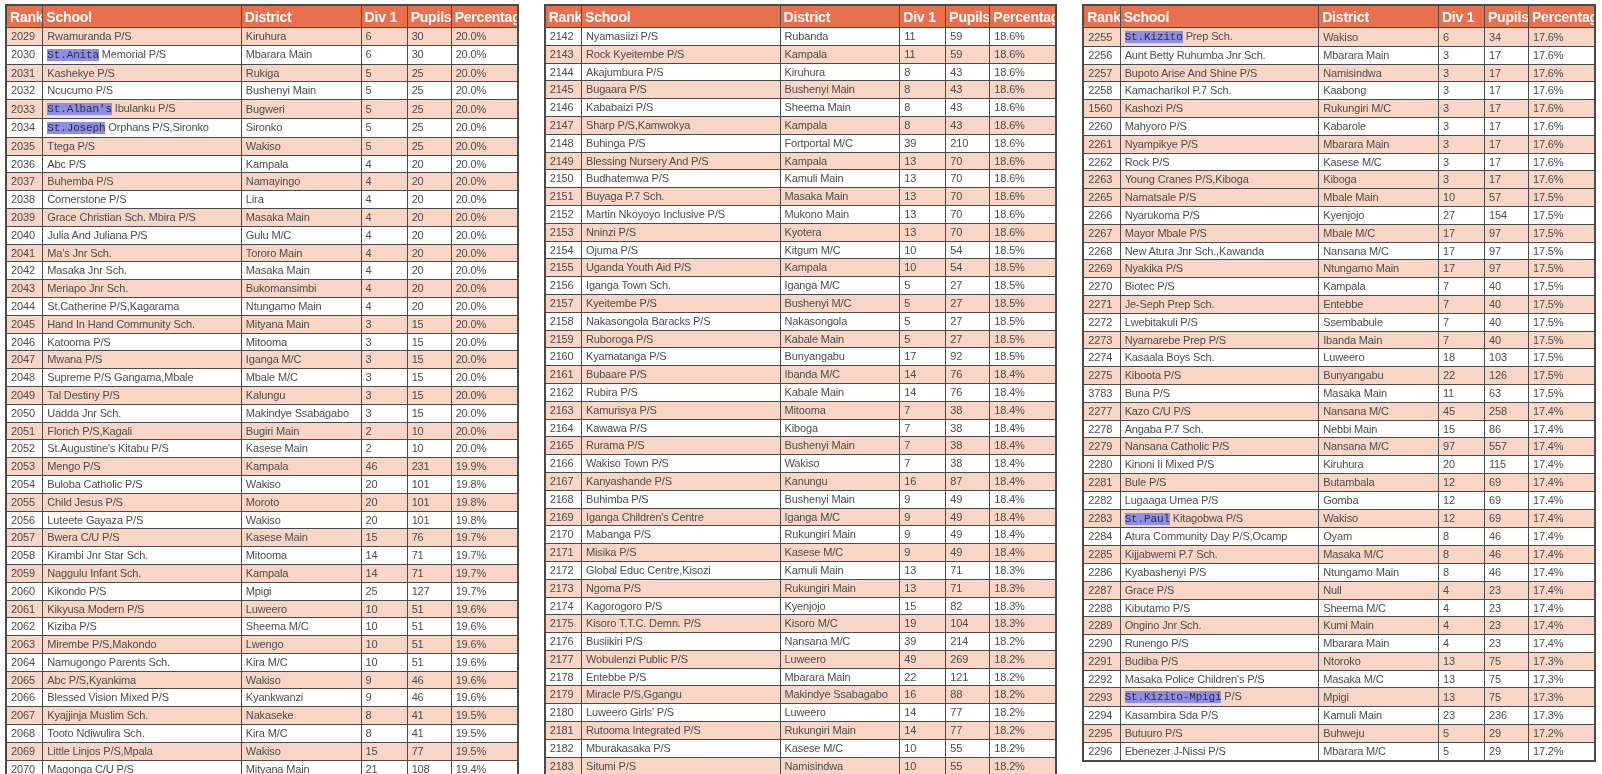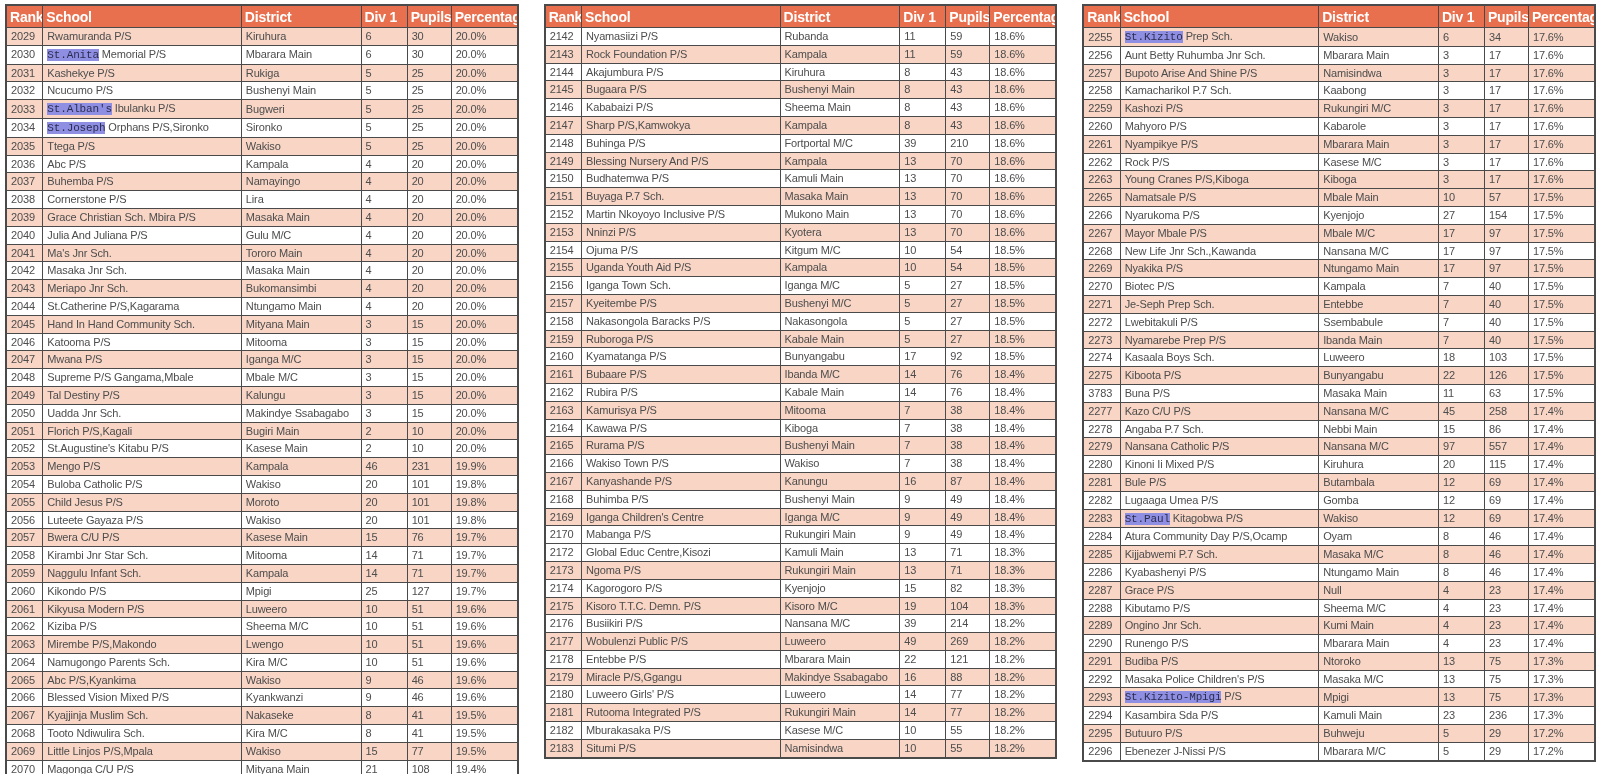--- a/index.html
+++ b/index.html
@@ -445,21 +445,21 @@
           <tr>
             <td>2142</td>
             <td>Nyamasiizi P/S</td>
             <td>Rubanda</td>
             <td>11</td>
             <td>59</td>
             <td>18.6%</td>
           </tr>
           <tr class="pink">
             <td>2143</td>
-            <td>Rock Foundation P/S</td>
+            <td>Rock Kyeitembe P/S</td>
             <td>Kampala</td>
             <td>11</td>
             <td>59</td>
             <td>18.6%</td>
           </tr>
           <tr>
             <td>2144</td>
             <td>Akajumbura P/S</td>
             <td>Kiruhura</td>
             <td>8</td>
@@ -663,20 +663,28 @@
             <td>Iganga Children's Centre</td>
             <td>Iganga M/C</td>
             <td>9</td>
             <td>49</td>
             <td>18.4%</td>
           </tr>
           <tr>
             <td>2170</td>
             <td>Mabanga P/S</td>
             <td>Rukungiri Main</td>
+            <td>9</td>
+            <td>49</td>
+            <td>18.4%</td>
+          </tr>
+          <tr class="pink">
+            <td>2171</td>
+            <td>Misika P/S</td>
+            <td>Kasese M/C</td>
             <td>9</td>
             <td>49</td>
             <td>18.4%</td>
           </tr>
           <tr>
             <td>2172</td>
             <td>Global Educ Centre,Kisozi</td>
             <td>Kamuli Main</td>
             <td>13</td>
             <td>71</td>
@@ -820,21 +828,21 @@
           </tr>
           <tr>
             <td>2258</td>
             <td>Kamacharikol P.7 Sch.</td>
             <td>Kaabong</td>
             <td>3</td>
             <td>17</td>
             <td>17.6%</td>
           </tr>
           <tr class="pink">
-            <td>2259</td>
+            <td>1560</td>
             <td>Kashozi P/S</td>
             <td>Rukungiri M/C</td>
             <td>3</td>
             <td>17</td>
             <td>17.6%</td>
           </tr>
           <tr>
             <td>2260</td>
             <td>Mahyoro P/S</td>
             <td>Kabarole</td>
@@ -885,21 +893,21 @@
           <tr class="pink">
             <td>2267</td>
             <td>Mayor Mbale P/S</td>
             <td>Mbale M/C</td>
             <td>17</td>
             <td>97</td>
             <td>17.5%</td>
           </tr>
           <tr>
             <td>2268</td>
-            <td>New Life Jnr Sch.,Kawanda</td>
+            <td>New Atura Jnr Sch.,Kawanda</td>
             <td>Nansana M/C</td>
             <td>17</td>
             <td>97</td>
             <td>17.5%</td>
           </tr>
           <tr class="pink">
             <td>2269</td>
             <td>Nyakika P/S</td>
             <td>Ntungamo Main</td>
             <td>17</td>

